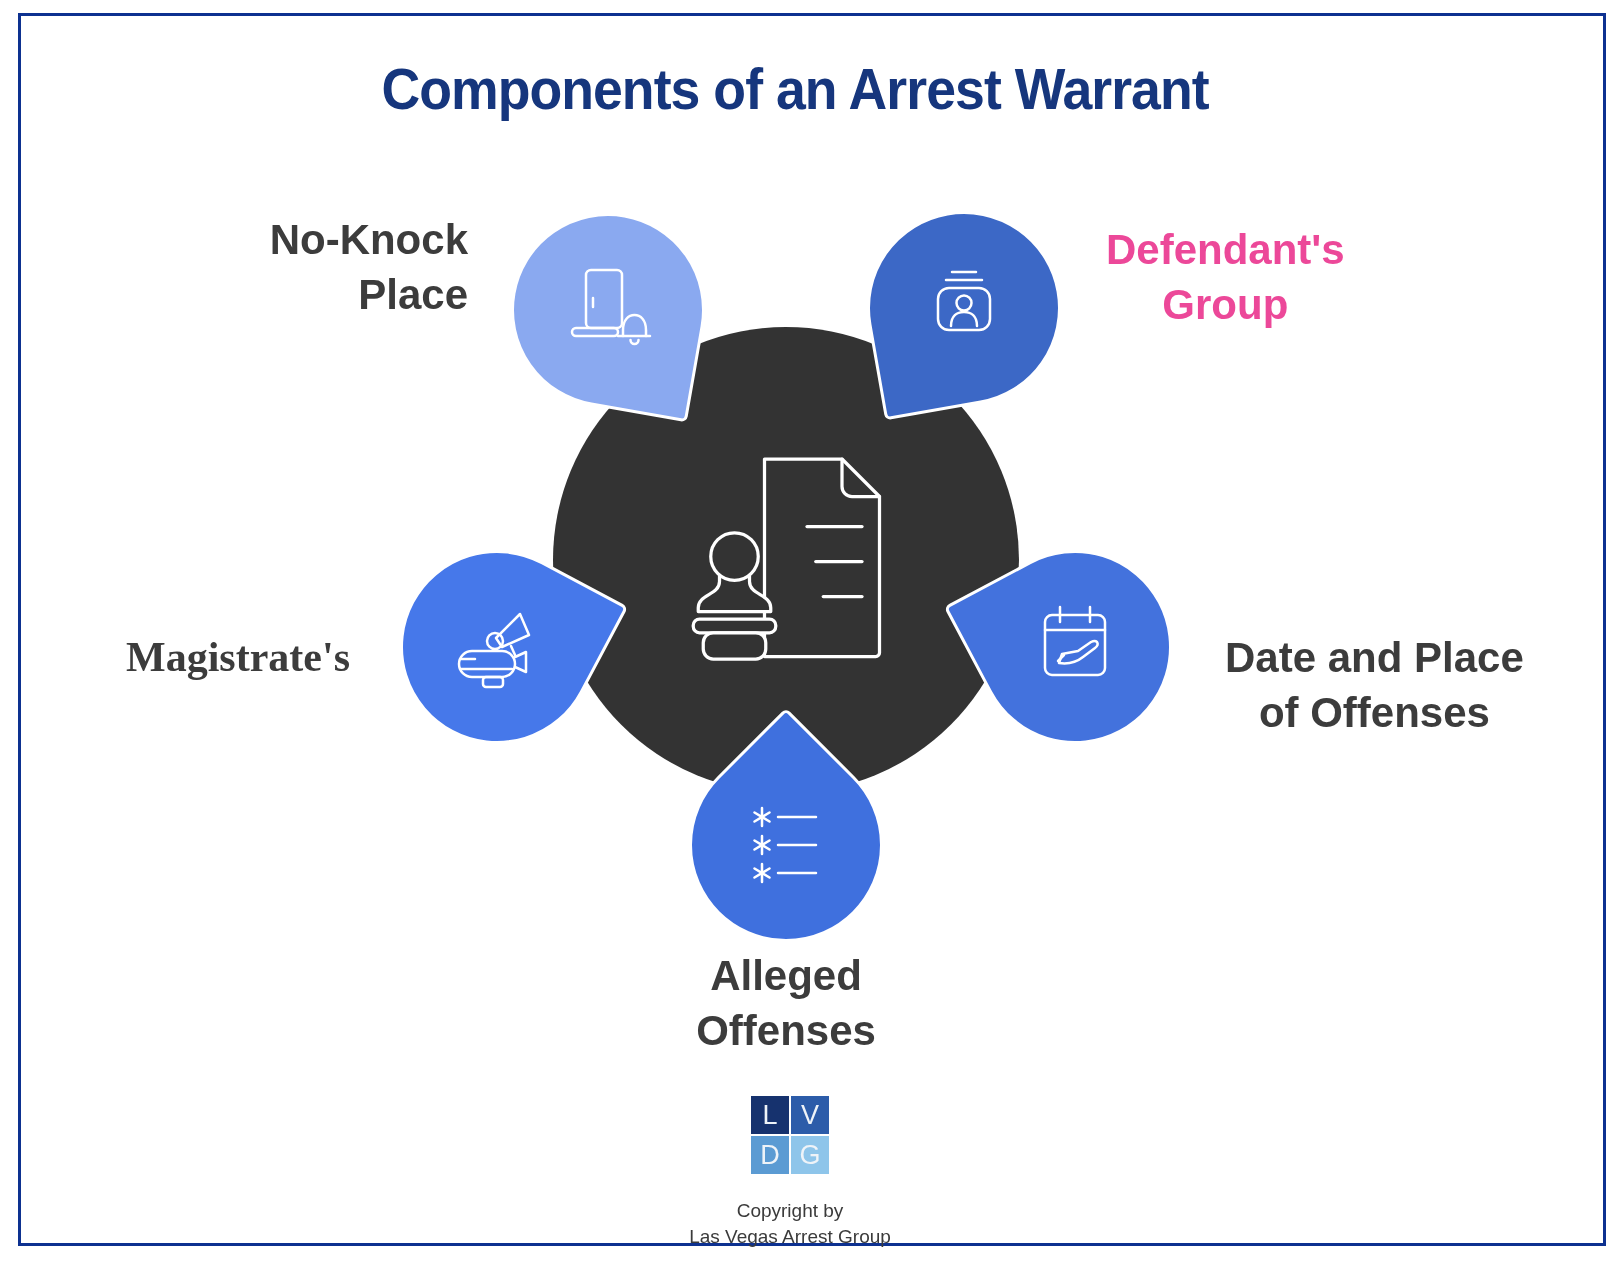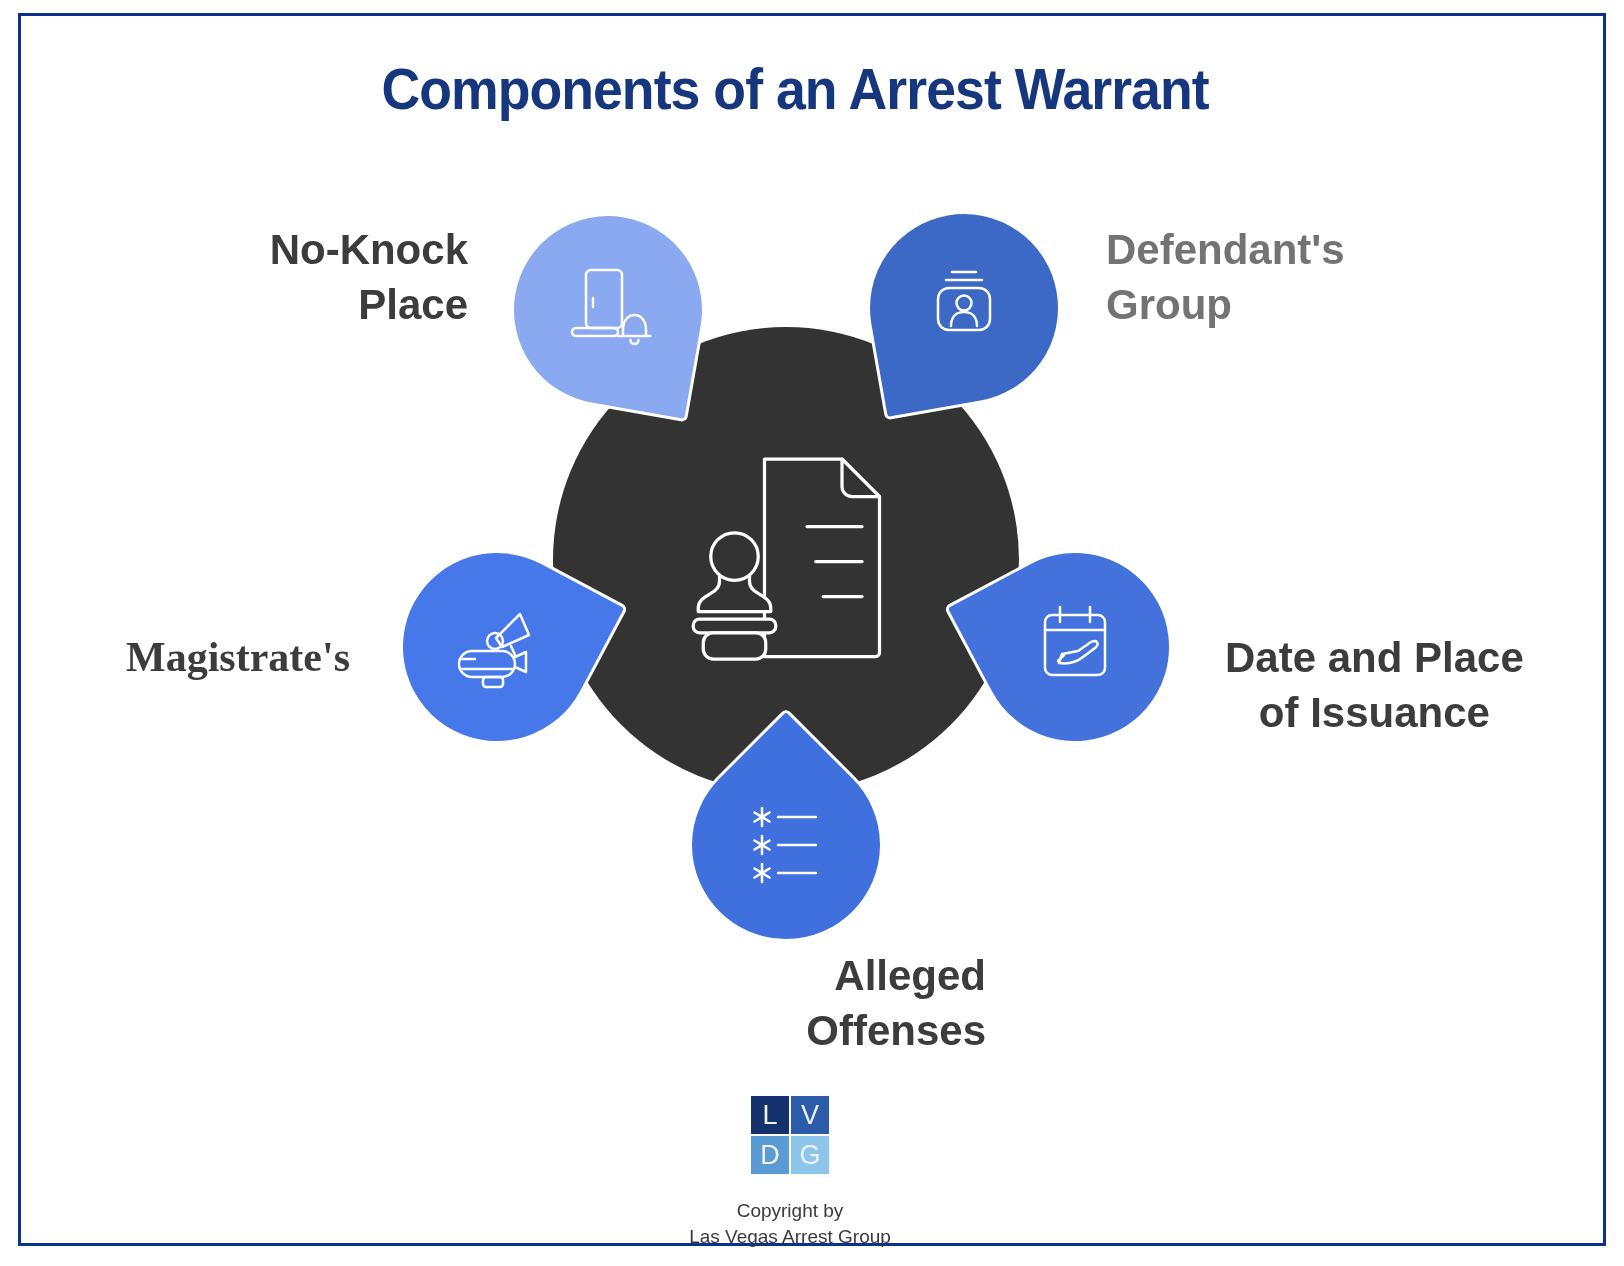--- a/index.html
+++ b/index.html
@@ -113,40 +113,40 @@
         <line x1="31.5" y1="43.5" x2="16.5" y2="52.5"></line>
         <line x1="40" y1="48" x2="78" y2="48"></line>
       <line x1="24" y1="67" x2="24" y2="85"></line>
         <line x1="16.5" y1="71.5" x2="31.5" y2="80.5"></line>
         <line x1="31.5" y1="71.5" x2="16.5" y2="80.5"></line>
         <line x1="40" y1="76" x2="78" y2="76"></line>
     </svg>
   </div>
 </div>
 
-<div class="label" style="right: 1156px; top: 222px; text-align: right; color: rgb(60, 60, 60);">
+<div class="label" style="right: 1156px; top: 212px; text-align: right; color: rgb(60, 60, 60);">
   <div>No-Knock</div>
   <div>Place</div>
 </div>
 
-<div class="label" style="left: 1106px; top: 222px; text-align: left; color: #737373;">
+<div class="label" style="left: 1106px; top: 222px; text-align: center; color: #ec4899;">
   <div>Defendant's</div>
   <div>Group</div>
 </div>
 
 <div class="label" style="right: 1274px; top: 630px; text-align: left; color: rgb(60, 60, 60); font-family: Liberation Serif, serif;">
   <div>Magistrate's</div>
 </div>
 
 <div class="label" style="left: 1225px; top: 630px; text-align: center; color: rgb(60, 60, 60);">
   <div>Date and Place</div>
-  <div>of Issuance</div>
+  <div>of Offenses</div>
 </div>
 
-<div class="label" style="left: 586px; top: 948px; width: 400px; text-align: right; color: rgb(60, 60, 60);">
+<div class="label" style="left: 586px; top: 948px; width: 400px; text-align: center; color: rgb(60, 60, 60);">
   <div>Alleged</div>
   <div>Offenses</div>
 </div>
 
 <div class="footer">
   <div class="logo">
     <div class="tile" style="background-color: rgb(22, 50, 110);">L</div>
     <div class="tile" style="background-color: rgb(44, 92, 169);">V</div>
     <div class="tile" style="background-color: rgb(91, 155, 211);">D</div>
     <div class="tile" style="background-color: rgb(142, 197, 234);">G</div>

